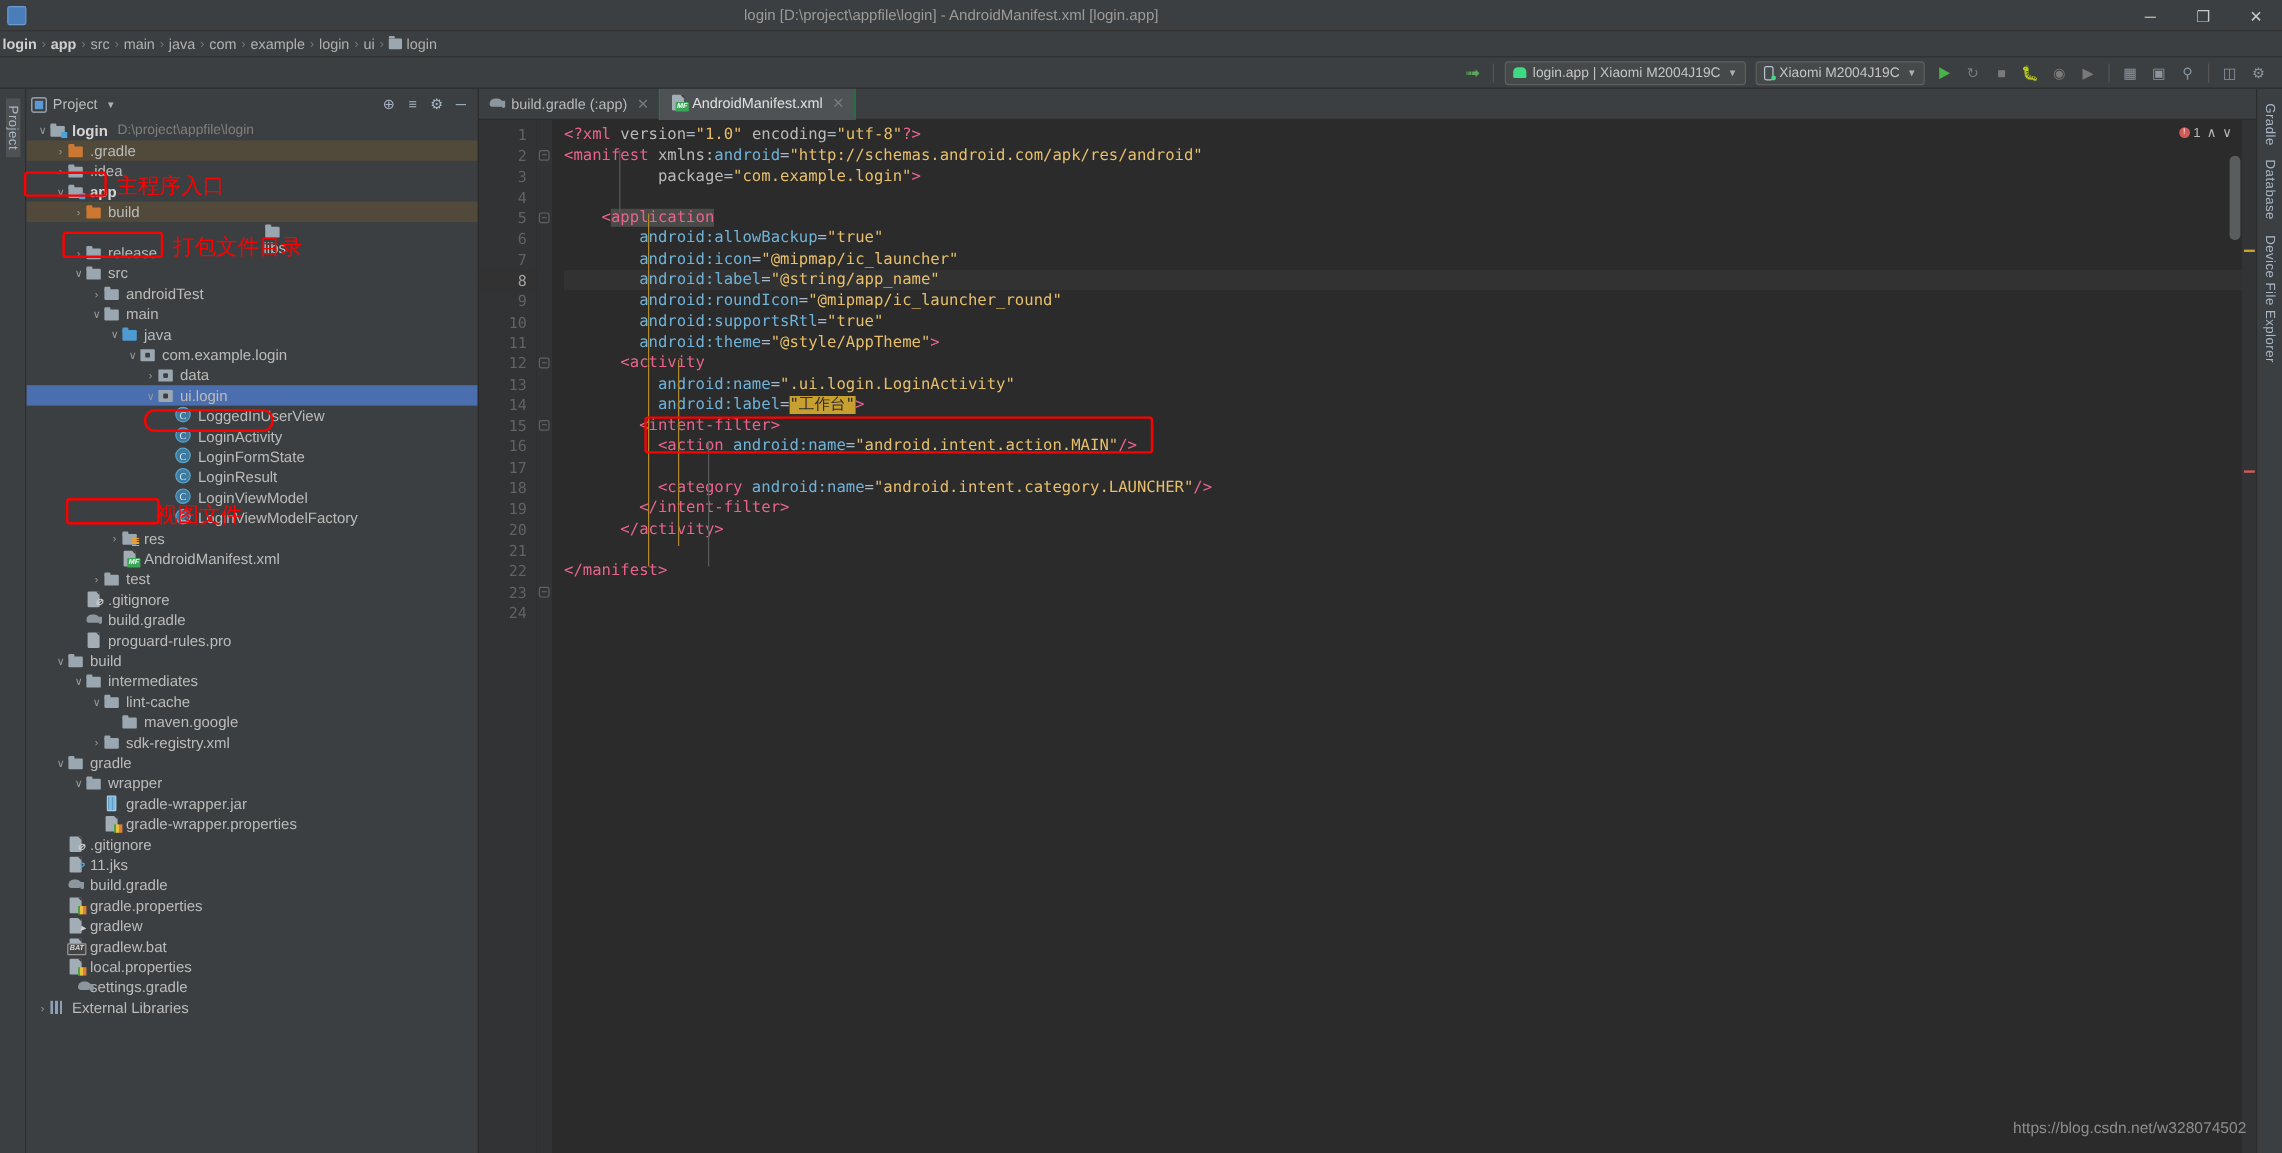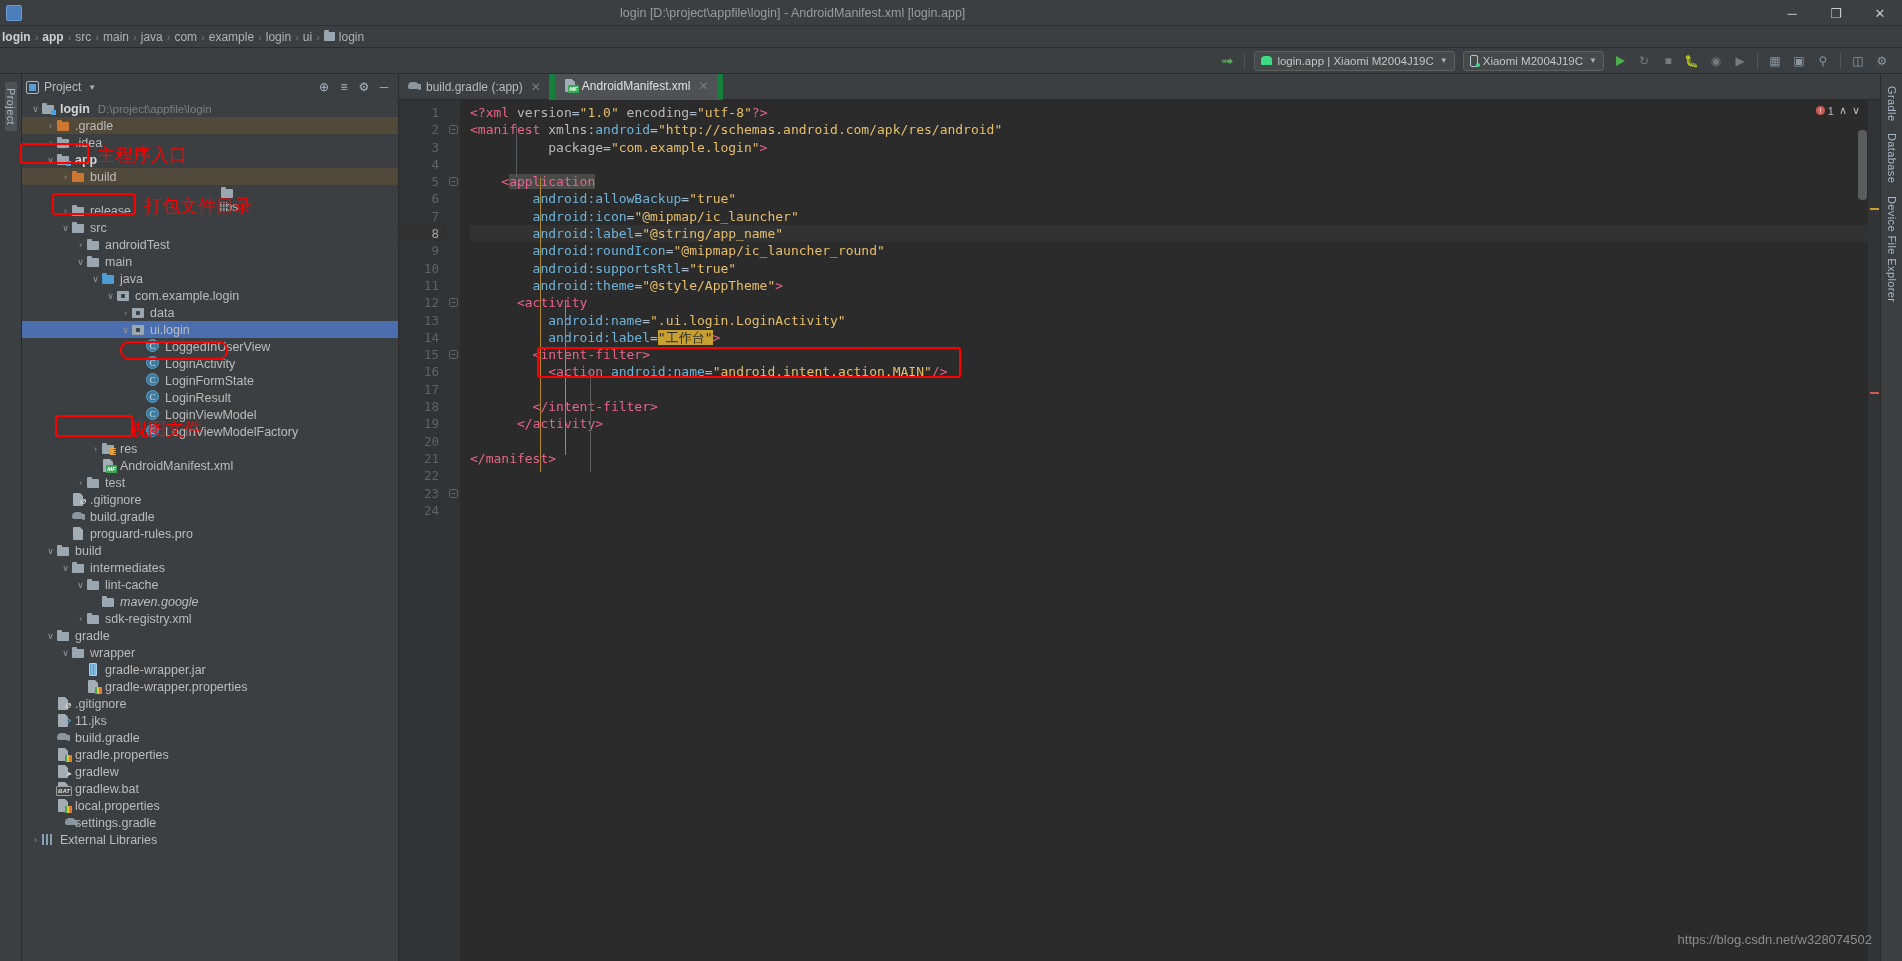--- a/index.html
+++ b/index.html
@@ -128,21 +128,21 @@
     pointer-events:none;z-index:30;}
   .anno-txt{position:absolute;color:#ff0000;font-size:18px;z-index:31;
     font-family:"DejaVu Sans",sans-serif;white-space:nowrap;}
   .anno-txt.sm{font-size:16px;}
 
   
   .editor{flex:1;display:flex;flex-direction:column;background:#2b2b2b;min-width:0;position:relative;}
   .ed-toolbar{height:26px;background:#3c3f41;display:flex;align-items:center;flex:none;
     border-bottom:1px solid #2b2b2b;}
   .tab{height:26px;display:flex;align-items:center;padding:0 8px;font-size:12px;
-    color:#b9b9b9;border-right:6px solid #15803d;white-space:nowrap;}
+    color:#b9b9b9;border-right:1px solid #15803d;white-space:nowrap;}
   .tab.active{background:#4e5254;color:#e0e0e0;border-bottom:2px solid #4e5254;}
   .tab .x{margin-left:8px;color:#7a7a7a;font-size:12px;}
 
   .code-area{flex:1;display:flex;overflow:hidden;position:relative;background:#2b2b2b;}
   .gutter{width:48px;background:#313335;flex:none;padding-top:4px;position:relative;}
   .gl{height:17.3px;line-height:17.3px;text-align:right;padding-right:8px;
     color:#606366;font-size:12.5px;font-family:"DejaVu Sans Mono",monospace;}
   .gl.cur{color:#a4a3a3;background:#323232;}
   .fold{width:13px;background:#313335;flex:none;padding-top:4px;position:relative;}
   .fm{height:17.3px;display:flex;align-items:center;justify-content:center;}
@@ -446,21 +446,21 @@
         <div class="row" style="padding-left: 38px;">
           <span class="arrow">∨</span>
           <span class="ic f-gray"></span>
           <span class="lbl">intermediates</span>
         </div>
         <div class="row" style="padding-left: 53px;">
           <span class="arrow">∨</span>
           <span class="ic f-gray"></span>
           <span class="lbl">lint-cache</span>
         </div>
-        <div class="row" style="padding-left: 68px; font-style: italic;">
+        <div class="row" style="padding-left: 68px;">
           <span class="arrow"></span>
           <span class="ic f-gray"></span>
           <span class="lbl">maven.google</span>
         </div>
         <div class="row" style="padding-left: 53px;">
           <span class="arrow">›</span>
           <span class="ic f-gray"></span>
           <span class="lbl">sdk-registry.xml</span>
         </div>
         <div class="row" style="padding-left: 23px;">
@@ -650,20 +650,21 @@
           <div class="cl-row cur"><span class="ns">        android:</span><span class="ns">label</span><span class="punc">=</span><span class="val">"@string/app_name"</span></div>
           <div class="cl-row"><span class="ns">        android:</span><span class="ns">roundIcon</span><span class="punc">=</span><span class="val">"@mipmap/ic_launcher_round"</span></div>
           <div class="cl-row"><span class="ns">        android:</span><span class="ns">supportsRtl</span><span class="punc">=</span><span class="val">"true"</span></div>
           <div class="cl-row"><span class="ns">        android:</span><span class="ns">theme</span><span class="punc">=</span><span class="val">"@style/AppTheme"</span><span class="tag">&gt;</span></div>
           <div class="cl-row"><span class="tag">      &lt;</span><span class="tag">activity</span></div>
           <div class="cl-row"><span class="ns">          android:</span><span class="ns">name</span><span class="punc">=</span><span class="val">".ui.login.LoginActivity"</span></div>
           <div class="cl-row"><span class="ns">          android:</span><span class="ns">label</span><span class="punc">=</span><span class="hlval">"工作台"</span><span class="tag">&gt;</span></div>
           <div class="cl-row"><span class="tag">        &lt;</span><span class="tag">intent-filter</span><span class="tag">&gt;</span></div>
           <div class="cl-row"><span class="tag">          &lt;</span><span class="tag">action </span><span class="ns">android:</span><span class="ns">name</span><span class="punc">=</span><span class="val">"android.intent.action.MAIN"</span><span class="tag">/&gt;</span></div>
           <div class="cl-row">&nbsp;</div>
+          <div class="cl-row"><span class="tag">          &lt;</span><span class="tag">category </span><span class="ns">android:</span><span class="ns">name</span><span class="punc">=</span><span class="val">"android.intent.category.LAUNCHER"</span><span class="tag">/&gt;</span></div>
           <div class="cl-row"><span class="tag">        &lt;/</span><span class="tag">intent-filter</span><span class="tag">&gt;</span></div>
           <div class="cl-row"><span class="tag">      &lt;/</span><span class="tag">activity</span><span class="tag">&gt;</span></div>
           <div class="cl-row">&nbsp;</div>
           <div class="cl-row"><span class="tag">&lt;/</span><span class="tag">manifest</span><span class="tag">&gt;</span></div>
           <div class="cl-row">&nbsp;</div>
         </div>
       <div class="rgut">
         <div class="mk" style="top:108px;background:#c8a030;"></div>
         <div class="mk" style="top:292px;background:#cf5b56;"></div>
       </div>

